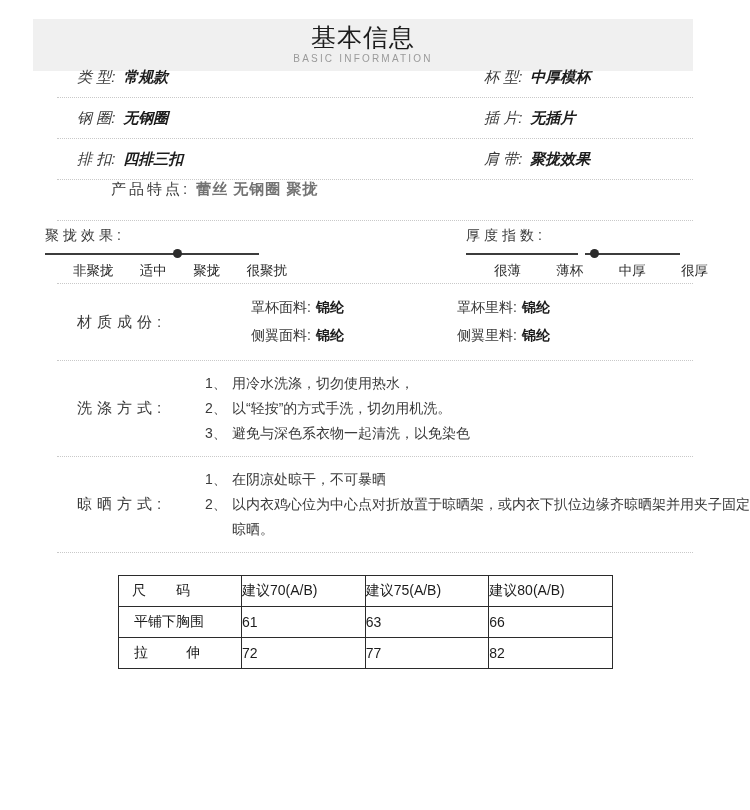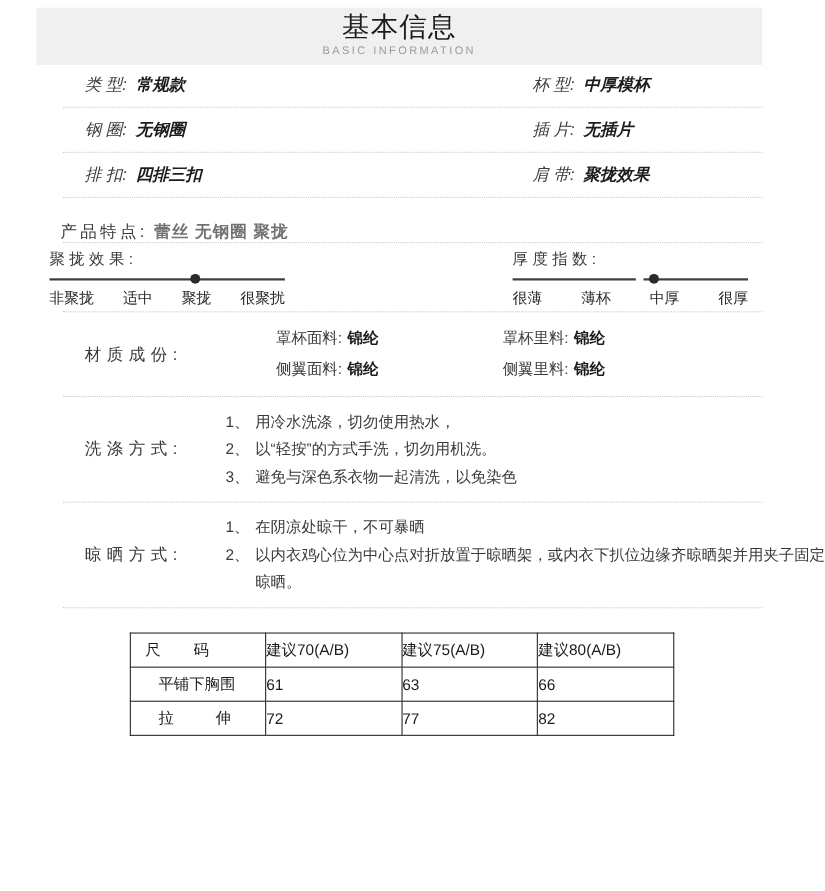--- a/index.html
+++ b/index.html
@@ -7,21 +7,21 @@
     width:750px; height:810px;
     background:#ffffff;
     font-family:"Liberation Sans","DejaVu Sans",sans-serif;
     color:#2b2b2b;
     overflow:hidden;
   }
   .page { position:relative; width:750px; height:810px; }
 
   
   .banner{
-    position:absolute; left:33px; top:7px;
+    position:absolute; left:33px; top:19px;
     width:660px; height:52px;
     background:#f0f0f0;
     display:flex; flex-direction:column;
     align-items:center; justify-content:center;
   }
   .banner-title{
     font-size:25px; line-height:27px; font-weight:400;
     color:#1c1c1c; letter-spacing:1px;
   }
   .banner-sub{
@@ -49,21 +49,21 @@
   .lbl{
     font-size:15px; color:#3a3a3a; white-space:nowrap;
     font-weight:400;
   }
   .val{
     font-size:15px; font-weight:bold; color:#1c1c1c;
     margin-left:8px; white-space:nowrap;
   }
 
   
-  .feature-row{ display:flex; align-items:flex-end; height:40px; padding-left:55px; }
+  .feature-row{ display:flex; align-items:flex-start; height:40px; padding-left:111px; }
   .feature-lbl{ font-size:15px; color:#3a3a3a; letter-spacing:3px; }
   .feature-val{ font-size:15px; font-weight:bold; color:#737373; margin-left:6px; letter-spacing:1px; }
 
   
   .slider-block{ display:flex; height:62px; padding-left:45px; padding-top:6px; }
   .slider{ width:410px; }
   .slider.second{ width:auto; padding-left:11px; }
   .slider-title{ font-size:14px; color:#3a3a3a; letter-spacing:4px; margin-bottom:3px; }
   .slider-bar{
     position:relative; width:214px; height:12px;
@@ -73,21 +73,21 @@
   }
   .slider-bar .gap{
     position:absolute; top:4px; width:7px; height:4px; background:#ffffff;
   }
   .slider-bar .knob{
     position:absolute; top:1px; width:9px; height:9px;
     border-radius:50%; background:#2b2b2b;
   }
   .slider-scale{
     display:flex; width:214px; margin-top:2px;
-    font-size:13.5px; color:#2b2b2b; justify-content:space-between;
+    font-size:13.5px; color:#2b2b2b; justify-content:space-between;margin-left:28px;
   }
   .slider-scale span{ white-space:nowrap; }
 
   
   .block{ display:flex; padding-left:77px; }
   .block-lbl{
     font-size:15px; color:#3a3a3a; letter-spacing:5px;
     width:128px; flex:none; display:flex; align-items:center;
   }
   .block-body{ flex:1; padding:10px 0; }
@@ -118,21 +118,21 @@
     border:1px solid #2b2b2b;
     height:31px;
     font-size:14px;
     color:#1c1c1c;
     vertical-align:middle;
   }
   table.size td.head-first{
     text-align:left; padding-left:13px; letter-spacing:13px;
   }
   table.size td.first{
-    text-align:left; padding-left:25px;
+    text-align:left; padding-left:15px;
   }
   table.size td.first.sp{ letter-spacing:17px; }
   table.size col.c1{ width:123px; }
 </style>
 </head>
 <body>
 
 <div class="page">
 
   <div class="banner">

